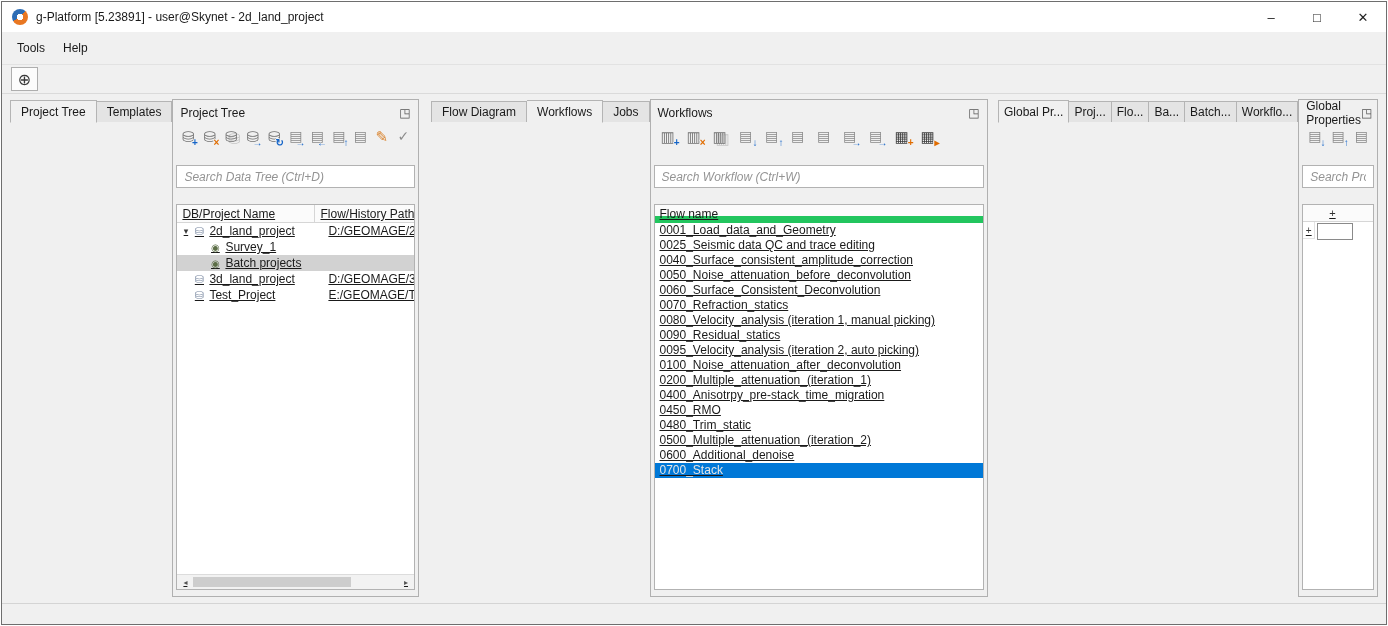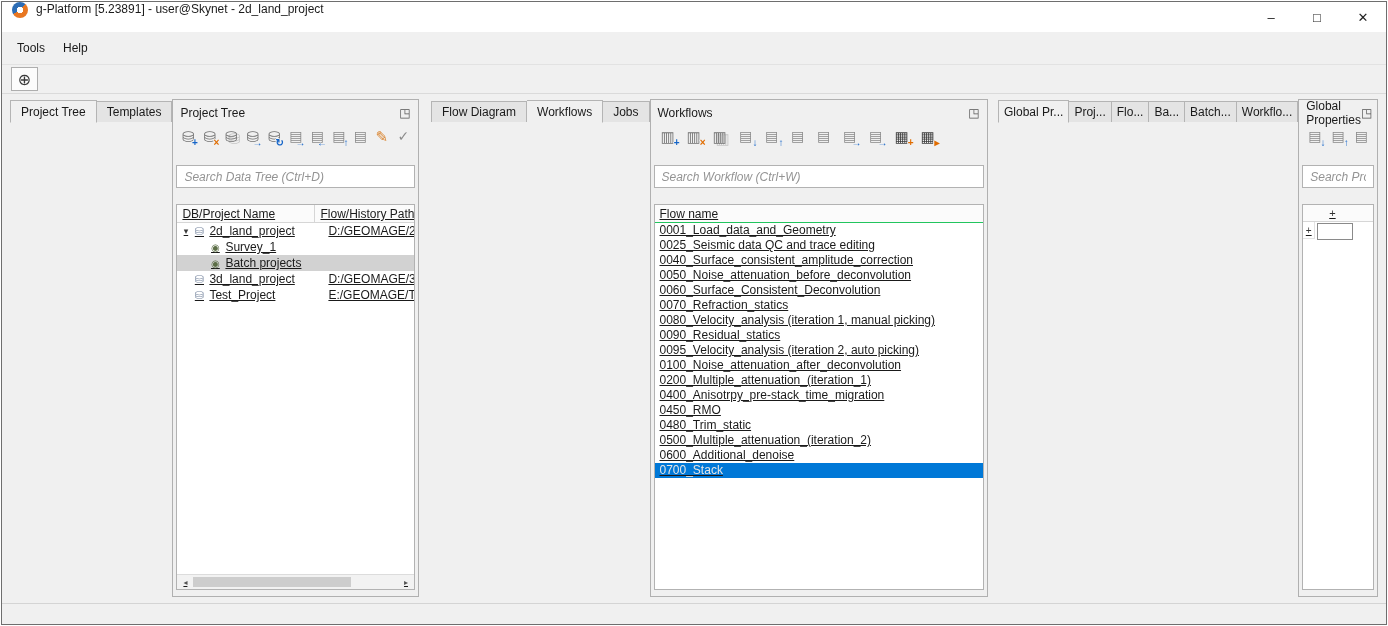--- a/index.html
+++ b/index.html
@@ -10,21 +10,21 @@
     color: #1a1a1a;
     background: #ffffff;
   }
   .window {
     width: 1386px; height: 624px; margin: 1px;
     border: 1px solid #6e6e6e;
     background: #f0f0f0;
     display: flex; flex-direction: column;
   }
   
-  .titlebar { height: 30px; background:#ffffff; display:flex; align-items:flex-start; padding-left:10px; flex:0 0 auto; }
+  .titlebar { height: 30px; background:#ffffff; display:flex; align-items:center; padding-left:10px; flex:0 0 auto; }
   .app-icon {
     width:16px; height:16px; border-radius:50%;
     background: radial-gradient(circle at 50% 50%, #ffffff 0 3px, rgba(255,255,255,0) 3.5px),
                 conic-gradient(from 40deg, #e87722 0 55%, #2d6db5 55% 100%);
     flex:0 0 auto;
   }
   .title-text { margin-left:8px; }
   .win-controls { margin-left:auto; display:flex; height:100%; }
   .wbtn { width:46px; height:100%; border:none; background:transparent; font:13px "Liberation Sans",sans-serif; color:#222; display:flex; align-items:center; justify-content:center; cursor:default; }
   
@@ -83,21 +83,21 @@
   .spacer-0 { width:15px; flex:0 0 auto; }
   .spacer-1 { width:31px; flex:0 0 auto; }
   .tree-icon { width:14px; text-align:center; font-size:11px; color:#7b8aa2; margin-right:3px; flex:0 0 auto; }
   .tree-icon.survey { color:#5c6e46; font-size:10px; }
   
   .hscroll { height:15px; border-top:1px solid #dcdcdc; background:#f2f2f2; display:flex; align-items:stretch; flex:0 0 auto; }
   .sb-arrow { width:16px; display:flex; align-items:center; justify-content:center; font-size:8px; color:#555; cursor:default; }
   .sb-thumb { width:158px; background:#cdcdcd; margin:2px 0; cursor:default; }
   .sb-track { flex:1 1 auto; }
   
-  .whead { height:18px; background:#fbfbfb; border-bottom:1px solid #22c55e; padding:2px 5px; flex:0 0 auto; cursor:default; }
+  .whead { height:18px; background:#fbfbfb; border-bottom:7px solid #22c55e; padding:2px 5px; flex:0 0 auto; cursor:default; }
   .wrow { height:15px; line-height:15px; padding:0 5px; white-space:nowrap; overflow:hidden; cursor:default; }
   .wrow.selected { background:#0078d7; color:#e5e5e5; }
   
   .prop-head { height:17px; background:#fbfbfb; border-bottom:1px solid #d6d6d6; display:flex; align-items:center; flex:0 0 auto; cursor:default; }
   .prop-head-plus { margin-left:26px; font-size:11px; color:#333; }
   .prop-row { display:flex; align-items:flex-start; }
   .plus-cell { width:12px; height:17px; text-align:center; font-size:10px; line-height:17px; color:#333; border-right:1px solid #e2e2e2; border-bottom:1px solid #e2e2e2; cursor:default; }
   .prop-input { width:36px; height:17px; border:1px solid #8a8a8a; margin:1px 0 0 2px; font:12px "Liberation Sans",sans-serif; padding:0 2px; }
   
   .statusbar { height:21px; background:#f0f0f0; border-top:1px solid #d4d4d4; flex:0 0 auto; }

